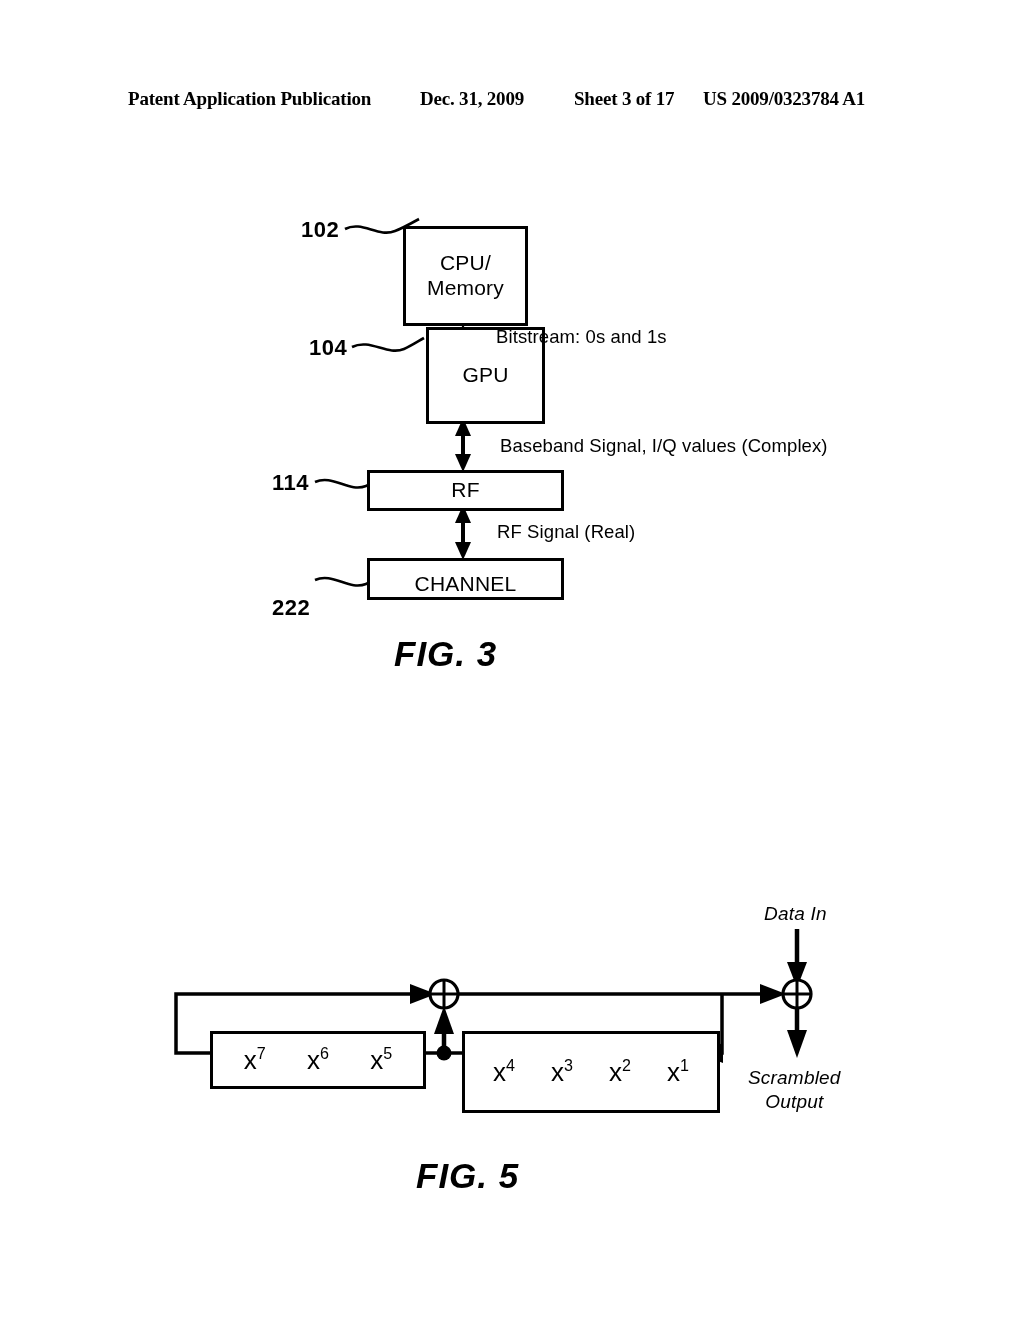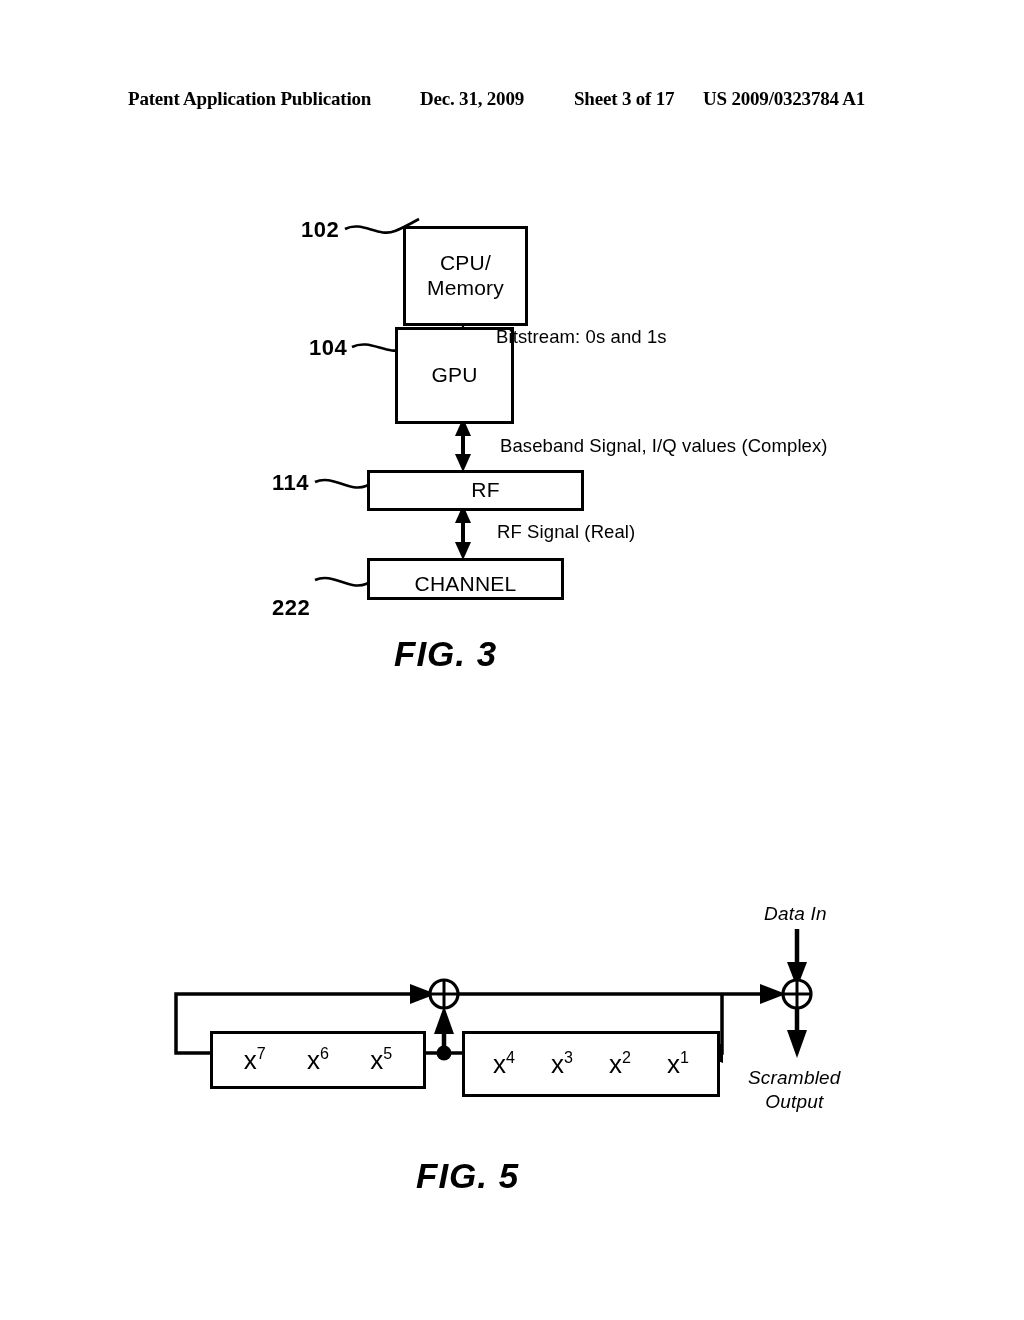--- a/index.html
+++ b/index.html
@@ -68,24 +68,24 @@
     justify-content: center;
     text-align: center;
     font-size: 21px;
     line-height: 1.18;
     letter-spacing: 0.2px;
   }
   #blk-cpu {
     left: 403px; top: 178px; width: 119px; height: 94px; margin-top: 48px;
   }
   #blk-gpu {
-    left: 395px; top: 327px; width: 113px; height: 91px; align-items: center;
+    left: 426px; top: 327px; width: 113px; height: 91px; align-items: center;
   }
   #blk-rf {
-    left: 367px; top: 470px; width: 191px; height: 35px; padding-left: 20px;
+    left: 367px; top: 470px; width: 191px; height: 35px;
   }
   #blk-channel {
     left: 367px; top: 558px; width: 191px; height: 36px; align-items: flex-end;
   }
 
   
   .sig-label {
     position: absolute;
     font-size: 18.5px;
     white-space: nowrap;
@@ -122,21 +122,21 @@
   .reg-box {
     position: absolute;
     border: 3px solid #000;
     background: #fff;
     display: flex;
     align-items: center;
     justify-content: space-around;
     font-size: 26px;
   }
   #reg-left  { left: 210px; top: 1031px; width: 190px; height: 44px; padding: 4px 10px; }
-  #reg-right { left: 462px; top: 1031px; width: 232px; height: 44px; padding: 8px 10px; }
+  #reg-right { left: 462px; top: 1031px; width: 232px; height: 44px; padding: 16px 10px; }
   .reg-cell {
     font-size: 26px;
     line-height: 1;
     white-space: nowrap;
   }
   .reg-cell sup {
     font-size: 0.62em;
     vertical-align: super;
     line-height: 0;
   }

